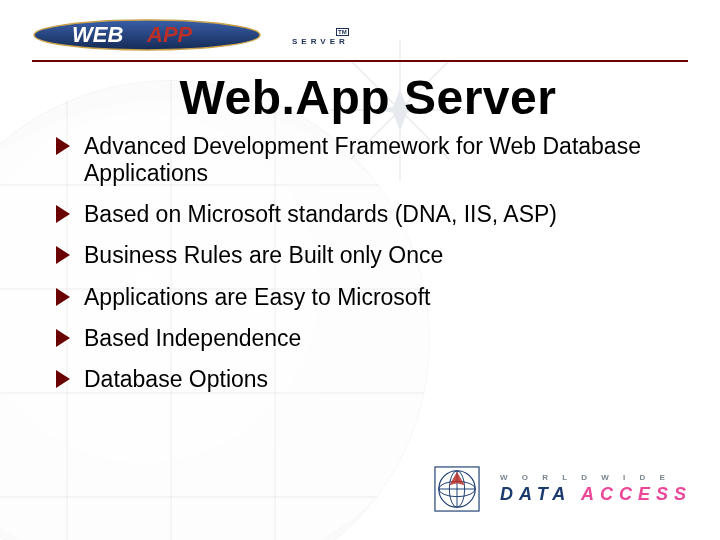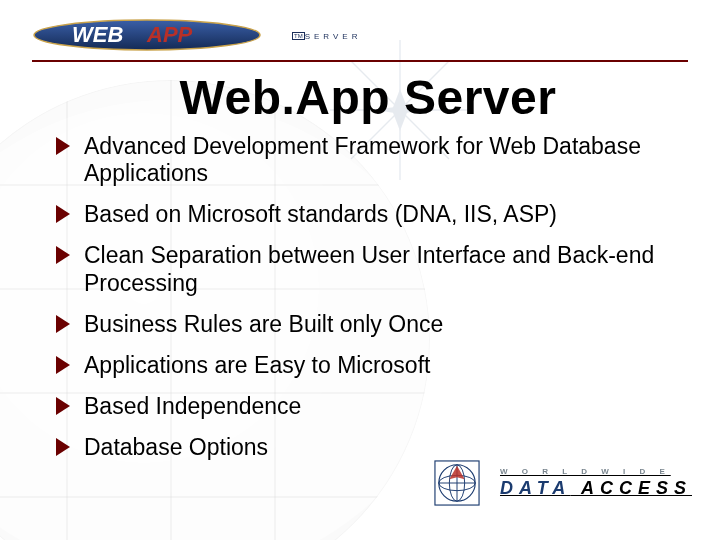--- a/index.html
+++ b/index.html
@@ -53,26 +53,26 @@
     align-items: center;
     gap: 26px;
   }
   .wa-logo {
     display: inline-flex;
     align-items: center;
   }
   .wa-logo svg { display:block; }
   .server-tag {
     display: flex;
-    flex-direction: row;
+    flex-direction: column;
     align-items: center;
     font-size: 8px;
     letter-spacing: 4px;
     color: #1b2e5a;
-    font-weight: normal;
+    font-weight: bold;
     line-height: 1;
     margin-top: 4px;
     margin-left: 4px;
   }
   .server-tag .tm {
     font-size: 6px;
     letter-spacing: 0;
     border: 1px solid #1b2e5a;
     padding: 0 1px;
     margin-bottom: 2px;
@@ -129,26 +129,25 @@
     height: 0;
     border-left: 14px solid #6a0000;
     border-top: 9px solid transparent;
     border-bottom: 9px solid transparent;
   }
 
   
   .footer-logo {
     position: absolute;
     right: 28px;
-    bottom: 34px;
+    bottom: 28px;
     z-index: 2;
     display: flex;
     align-items: center;
     gap: 20px;
-    text-decoration: underline;
   }
   .da-globe {
     width: 46px;
     height: 46px;
   }
   .da-text {
     display: flex;
     flex-direction: column;
     gap: 2px;
   }
@@ -159,21 +158,21 @@
     font-weight: bold;
   }
   .da-text .da {
     font-size: 18px;
     letter-spacing: 6px;
     color: #1b3b6f;
     font-weight: 900;
     font-style: italic;
     white-space: nowrap;
   }
-  .da-text .da .red { color: #000000; text-align: right; }
+  .da-text .da .red { color: #ec4899; text-align: right; }
 </style>
 </head>
 <body>
 
 <div class="globe">
   <div class="lat" style="top:20%"></div>
   <div class="lat" style="top:40%"></div>
   <div class="lat" style="top:60%"></div>
   <div class="lat" style="top:80%"></div>
   <div class="lon" style="left:30%"></div>
@@ -212,21 +211,20 @@
     </span>
   </div>
   <div class="rule"></div>
 </div>
 
 <div class="content">
   <h1 class="title">Web.App Server</h1>
   <ul class="bullets">
     <li><span class="arrow"></span><span>Advanced Development Framework for Web Database Applications</span></li>
     <li><span class="arrow"></span><span>Based on Microsoft standards (DNA, IIS, ASP)</span></li>
-    <li><span class="arrow"></span><span>Clean Separation between User Interface and Back-end Processing</span></li>
     <li><span class="arrow"></span><span>Business Rules are Built only Once</span></li>
     <li><span class="arrow"></span><span>Applications are Easy to Microsoft</span></li>
     <li><span class="arrow"></span><span>Based Independence</span></li>
     <li><span class="arrow"></span><span>Database Options</span></li>
   </ul>
 </div>
 
 <div class="footer-logo">
   <svg class="da-globe" viewBox="0 0 48 48">
     <rect x="1" y="1" width="46" height="46" fill="none" stroke="#1b3b6f" stroke-width="1.2"></rect>

